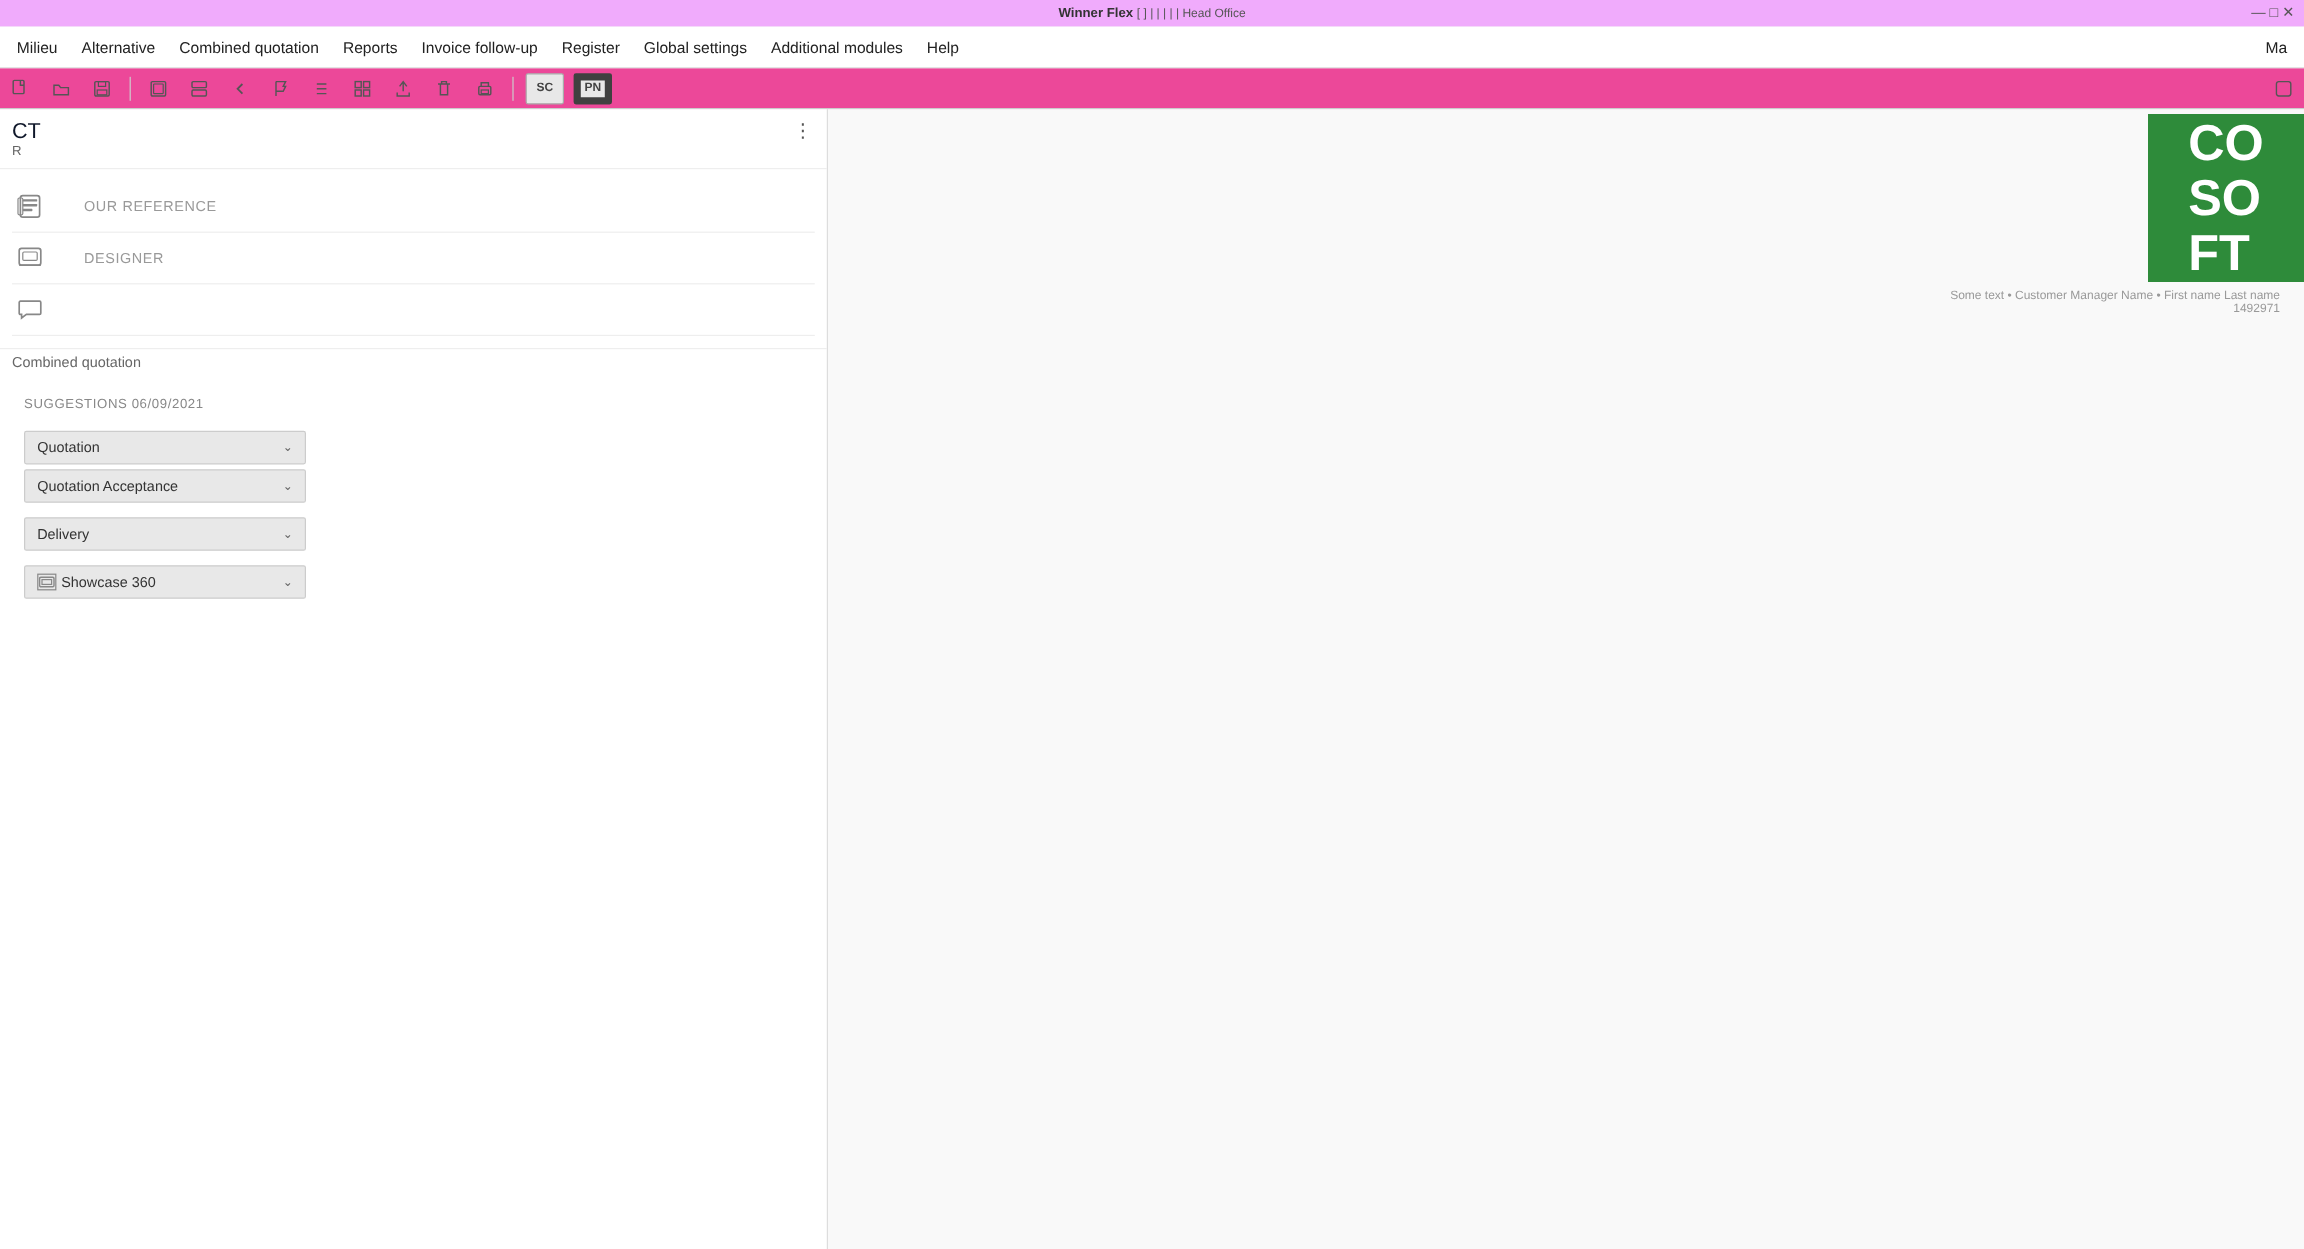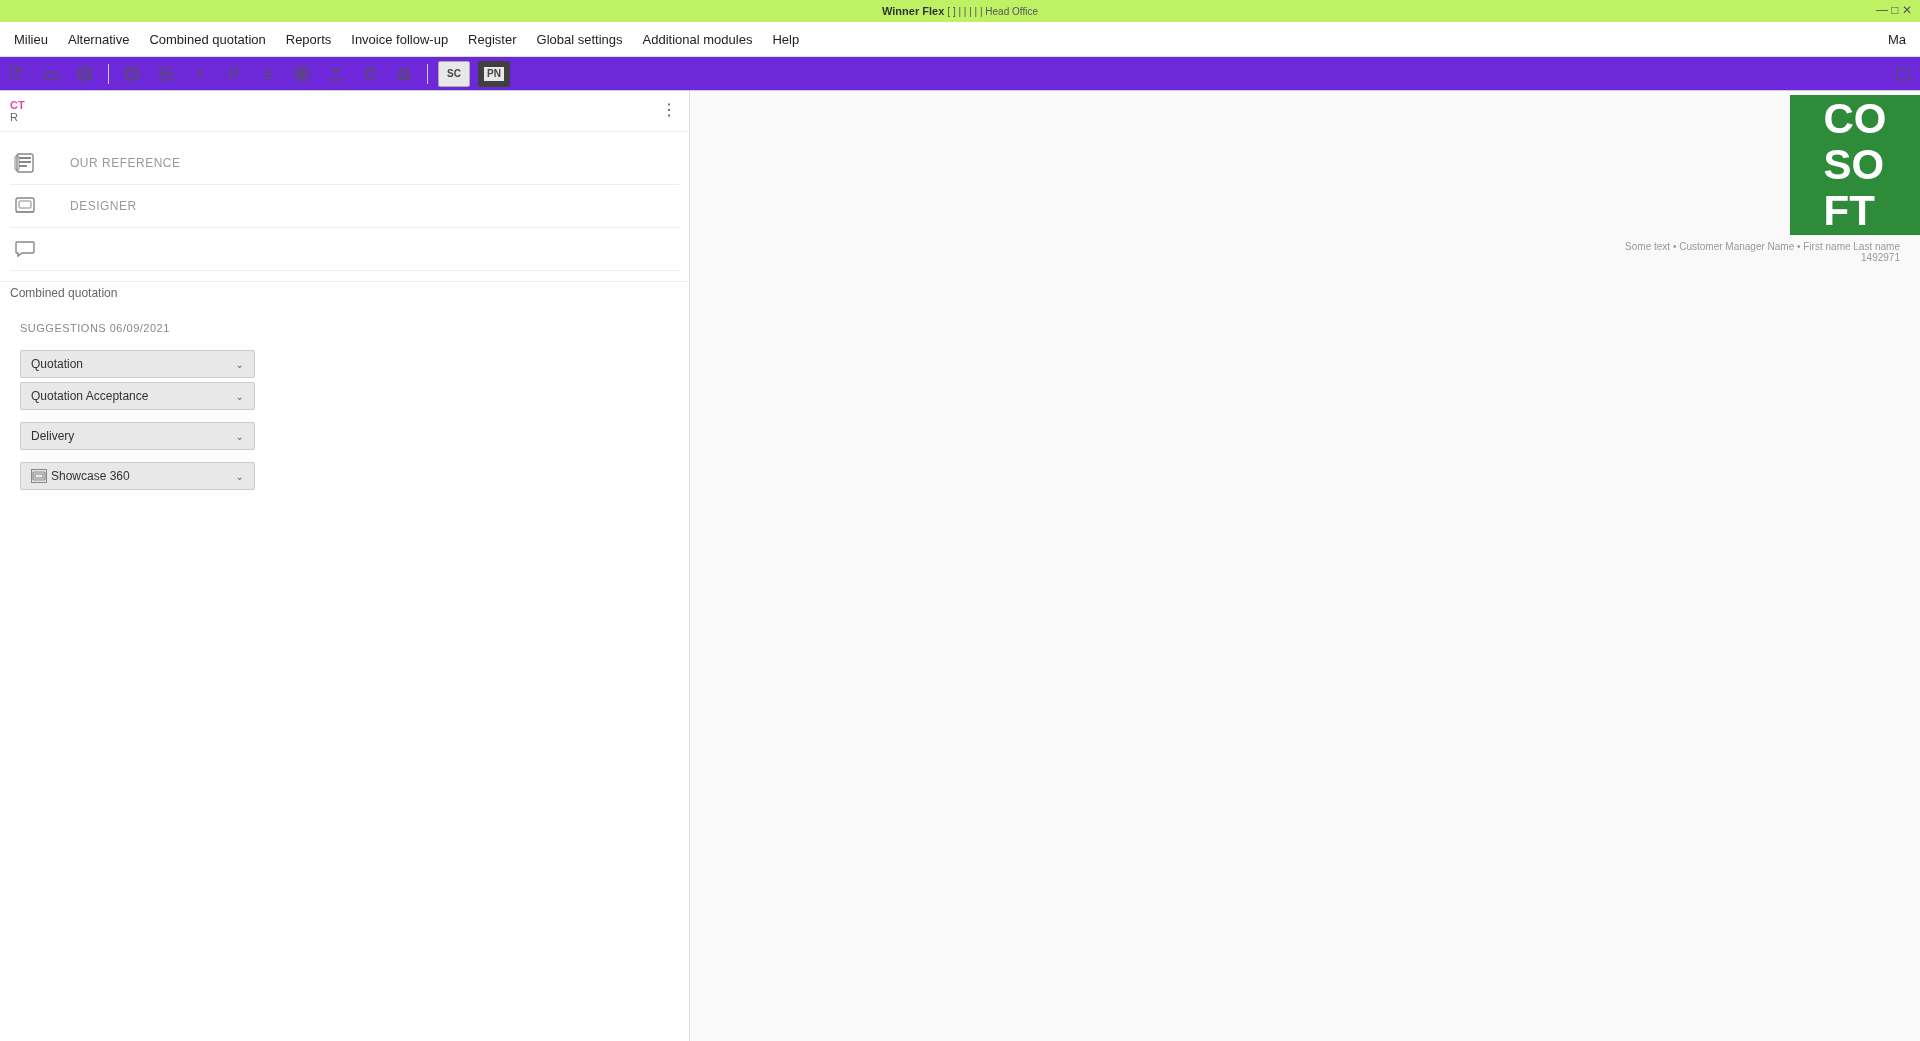--- a/index.html
+++ b/index.html
@@ -1,20 +1,20 @@
 <!DOCTYPE html>
 <html><head>
   <meta charset="utf-8">
   <style>
     * { margin: 0; padding: 0; box-sizing: border-box; }
     body { font-family: Arial, sans-serif; font-size: 12px; background: #f0f0f0; width: 1920px; min-height: 1041px; overflow-x: hidden; }
 
     
     #title-bar {
-      background: #bef264;
+      background: #f0abfc;
       height: 22px;
       display: flex;
       align-items: center;
       justify-content: center;
       font-size: 11px;
       color: #333;
       position: relative;
     }
     #title-bar .title-text { font-weight: bold; }
     #title-bar .close-btn {
@@ -38,21 +38,21 @@
     .menu-item {
       padding: 4px 10px;
       font-size: 13px;
       cursor: pointer;
       color: #222;
       white-space: nowrap;
     }
 
     
     #toolbar {
-      background: #6d28d9;
+      background: #ec4899;
       height: 34px;
       display: flex;
       align-items: center;
       border-bottom: 1px solid #ccc;
       padding: 0 4px;
       gap: 8px;
     }
     .toolbar-btn {
       width: 26px;
       height: 26px;
@@ -87,21 +87,21 @@
       border-right: 1px solid #ddd;
       position: relative;
       flex-shrink: 0;
     }
 
     
     #ct-header {
       padding: 8px 10px 4px 10px;
       border-bottom: 1px solid #eee;
     }
-    .ct-title { font-size: 11px; font-weight: bold; color: #ec4899; }
+    .ct-title { font-size: 18px; font-weight: normal; color: #0f172a; }
     .ct-sub { font-size: 11px; color: #666; }
 
     
     .three-dot-menu {
       position: absolute;
       top: 6px;
       right: 8px;
       cursor: pointer;
       font-size: 16px;
       color: #555;

